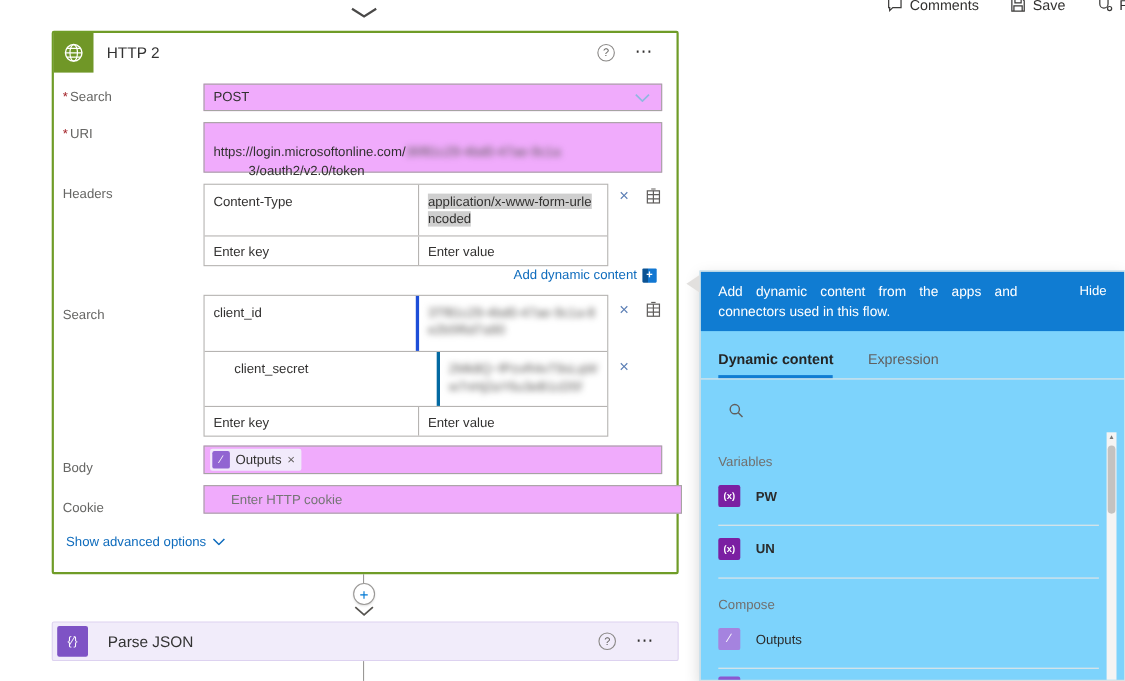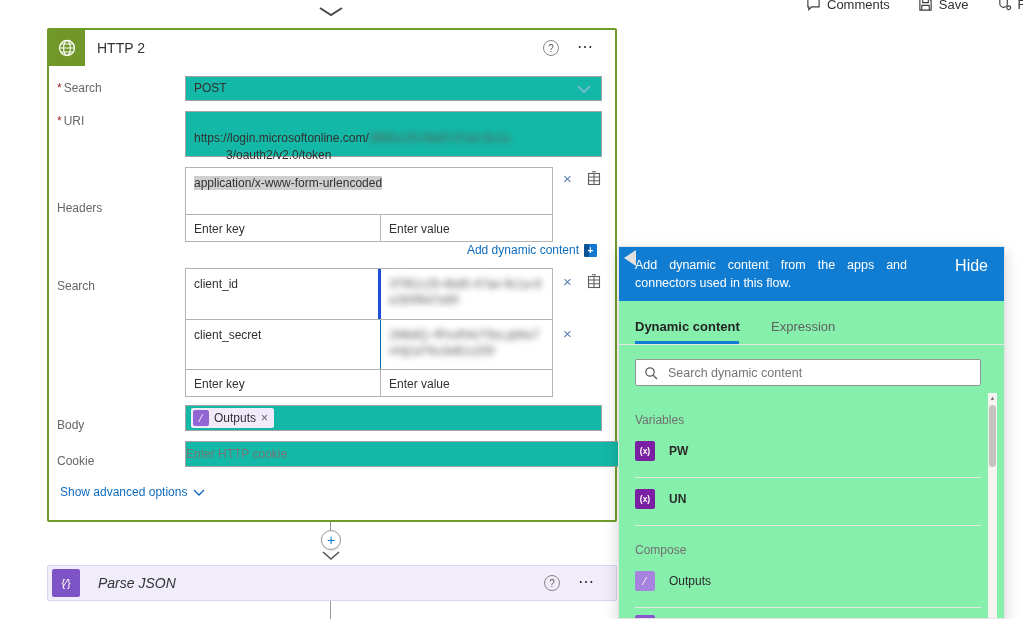--- a/index.html
+++ b/index.html
@@ -2,21 +2,21 @@
 <html><head>
 <meta charset="utf-8">
 <style>
   * { margin:0; padding:0; box-sizing:border-box; }
   html,body { background:#fff; font-family:"Liberation Sans", sans-serif; }
   #app { position:relative; width:1023px; height:619px; overflow:hidden; background:#fff; }
   .abs { position:absolute; }
   .flex { display:flex; align-items:center; }
   .lbl { font-size:12px; color:#666664; }
   .req { color:#a4262c; margin-right:2px; font-size:12px; }
-  .box { border:1px solid #a6a4a2; background:#14b8a6; font-size:12px; color:#323130; }
+  .box { border:1px solid #a6a4a2; background:#f0abfc; font-size:12px; color:#323130; }
   .ph { color:#a19f9d; }
   .blurred { filter:blur(3px); color:#5a5856; }
   .sel { background:#cfcfcf; }
   .icon-sq { display:flex; align-items:center; justify-content:center; color:#fff; border-radius:2px; flex:none; }
   .kv-cell { font-size:12px; color:#323130; padding:7px 8px; line-height:16px; word-break:break-all; overflow:hidden; }
   .tb-item { display:inline-flex; align-items:center; gap:6px; font-size:13px; color:#323130; cursor:pointer; white-space:nowrap; }
   .help-circle { width:16px; height:16px; border:1px solid #8a8886; border-radius:50%; color:#605e5c;
                  font-size:10px; display:flex; align-items:center; justify-content:center; }
   .ellipsis { font-size:16px; color:#323130; letter-spacing:1px; }
   .divider { background:#e8e6e4; height:1px; }
@@ -95,23 +95,26 @@
     </div>
     <div class="abs box" style="left:136px; top:81px; width:417px; height:46px; padding:18px 8px; line-height:17px;">
       <div>
         <span>https://login.microsoftonline.com/</span><span class="blurred">36f81c29-4bd0-47ae-9c1a</span>
       </div>
       <div style="margin-left:32px;">
         <span>3/oauth2/v2.0/token</span>
       </div>
     </div>
 
-    <div class="abs lbl" style="left:8px; top:139px;margin-top:32px;">Headers</div>
+    <div class="abs lbl" style="left:8px; top:139px;">Headers</div>
     <div class="abs" style="left:136px; top:137px; width:368px; border:1px solid #b6b4b2;">
       <div class="flex" style="height:46px; align-items:stretch;">
+        <div class="kv-cell" style="width:195px; border-right:1px solid #b6b4b2;">
+          <span>Content-Type</span>
+        </div>
         <div class="kv-cell" style="flex:1;">
           <span class="sel">application/x-www-form-urlencoded</span>
         </div>
       </div>
       <div class="flex" style="height:27px; border-top:1px solid #b6b4b2; align-items:stretch;">
         <div class="kv-cell ph" style="width:195px; border-right:1px solid #b6b4b2; padding-top:6px;">Enter key</div>
         <div class="kv-cell ph" style="flex:1; padding-top:6px;">Enter value</div>
       </div>
     </div>
     <div class="abs" style="left:514px; top:140px; font-size:15px; color:#5c7fb5; cursor:pointer;">
@@ -133,21 +136,21 @@
     <div class="abs" style="left:136px; top:238px; width:368px; border:1px solid #b6b4b2;">
       <div class="flex" style="height:50px; align-items:stretch;">
         <div class="kv-cell" style="width:195px; border-right:3px solid #1d4ed8;">
           <span>client_id</span>
         </div>
         <div class="kv-cell" style="flex:1;">
           <span class="blurred">3Tf81c29-4bd0-47ae-9c1a-8e2b5f6d7a90</span>
         </div>
       </div>
       <div class="flex" style="height:50px; border-top:1px solid #b6b4b2; align-items:stretch;">
-        <div class="kv-cell" style="width:195px; border-right:1px solid #0369a1;">
+        <div class="kv-cell" style="width:195px; border-right:3px solid #0369a1;margin-left:19px;">
           <span>client_secret</span>
         </div>
         <div class="kv-cell" style="flex:1;">
           <span class="blurred">2Mk8Q~fPzvR4xT9sLqWw7nHj2aY6u3eB1cD5f</span>
         </div>
       </div>
       <div class="flex" style="height:27px; border-top:1px solid #b6b4b2; align-items:stretch;">
         <div class="kv-cell ph" style="width:195px; border-right:1px solid #b6b4b2; padding-top:6px;">Enter key</div>
         <div class="kv-cell ph" style="flex:1; padding-top:6px;">Enter value</div>
       </div>
@@ -168,21 +171,21 @@
       <div class="abs flex" style="left:5px; top:2px; height:20px; background:#f1eafb; border-radius:2px; padding:0 6px 0 2px; gap:5px;">
         <span class="icon-sq" style="width:16px; height:16px; background:#9165d2; font-size:10px;">
           <span>⁄</span>
         </span>
         <span style="font-size:12px; color:#323130;">Outputs</span>
         <span style="font-size:12px; color:#605e5c; cursor:pointer;">×</span>
       </div>
     </div>
 
     <div class="abs lbl" style="left:8px; top:424px;">Cookie</div>
-    <input class="abs box" style="left: 136px; top: 411px; width: 435px; height: 26px; padding-left: 0; outline: none;" placeholder="Enter HTTP cookie">
+    <input class="abs box" style="left: 136px; top: 411px; width: 435px; height: 26px; padding-left: 24px; outline: none;" placeholder="Enter HTTP cookie">
 
     <div class="abs flex" style="left:11px; top:455px; gap:6px;text-align:right;">
       <span class="blue-link">Show advanced options</span>
       <svg width="12" height="7" viewBox="0 0 12 7">
           <polyline points="1,1 6,6 11,1" fill="none" stroke="#0f6cbd" stroke-width="1.4"></polyline>
         </svg>
     </div>
   </div>
 
   <div class="abs" style="left:330px; top:522px; width:1px; height:8px; background:#9a9896;"></div>
@@ -190,47 +193,46 @@
     <span style="color:#0078d4; font-size:14px; line-height:14px;">+</span>
   </div>
   <svg class="abs" style="left:322px; top:551px;" width="18" height="10" viewBox="0 0 18 10">
     <polyline points="1,1 9,8 17,1" fill="none" stroke="#55534f" stroke-width="1.6"></polyline>
   </svg>
 
   <div class="abs flex" style="left:47px; top:565px; width:570px; height:36px; background:#f1ecfa; border:1px solid #ddd2f0; border-radius:2px;">
     <span class="icon-sq" style="width:28px; height:28px; margin-left:4px; background:#7e53c5; font-size:11px;">
       <span>{⁄}</span>
     </span>
-    <span style="margin-left:18px; font-size:14px; color:#333;font-style:italic;">Parse JSON</span>
+    <span style="margin-left:18px; font-size:14px; color:#333;">Parse JSON</span>
     <div class="abs help-circle" style="left:496px; top:9px;">
       <span>?</span>
     </div>
     <div class="abs ellipsis" style="left:530px; top:6px;">
       <span>⋯</span>
     </div>
   </div>
   <div class="abs" style="left:330px; top:601px; width:1px; height:18px; background:#9a9896;"></div>
 
-  <div class="abs" style="left:618px; top:246px; width:387px; height:373px; background:#86efac; border:1px solid #e5e3e1; box-shadow:0 6px 14px rgba(0,0,0,.18); overflow:hidden;">
+  <div class="abs" style="left:636px; top:246px; width:387px; height:373px; background:#7dd3fc; border:1px solid #e5e3e1; box-shadow:0 6px 14px rgba(0,0,0,.18); overflow:hidden;">
 
     <div class="abs" style="left:0; top:0; width:385px; height:54px; background:#107cd2;">
       <div style="width:272px; margin:9px 0 0 16px; color:#fff; font-size:12.5px; line-height:18px; text-align:justify;">Add dynamic content from the apps and connectors used in this flow.</div>
-      <span class="abs" style="right:16px; top:10px; color:#fff; font-size:16px; cursor:pointer;">Hide</span>
+      <span class="abs" style="right:16px; top:10px; color:#fff; font-size:12px; cursor:pointer;">Hide</span>
     </div>
 
     <span class="abs" style="left:16px; top:72px; font-size:13px; font-weight:bold; color:#242424; cursor:pointer;">Dynamic content</span>
     <span class="abs" style="left:152px; top:72px; font-size:13px; color:#616060; cursor:pointer;">Expression</span>
     <div class="abs" style="left:16px; top:94px; width:104px; height:3px; background:#107cd2;"></div>
     <div class="abs divider" style="left:0; top:97px; width:385px;"></div>
 
     <svg class="abs" style="left:25px; top:119px; z-index:2;" width="14" height="14" viewBox="0 0 14 14">
       <circle cx="6" cy="6" r="4.2" fill="none" stroke="#605e5c" stroke-width="1.3"></circle>
       <line x1="9.2" y1="9.2" x2="13" y2="13" stroke="#605e5c" stroke-width="1.3"></line>
     </svg>
-    <input class="abs" style="left: 16px; top: 112px; width: 346px; height: 27px; border: 1px solid rgb(151, 149, 147); border-radius: 2px; padding-left: 32px; font-size: 12.5px; color: rgb(50, 49, 48); outline: none; font-family: &quot;Liberation Sans&quot;, sans-serif;" placeholder="Search dynamic content">
 
     <div class="abs sec-hdr" style="left:16px; top:166px;">Variables</div>
 
     <div class="abs flex" style="left:16px; top:194px; width:346px; gap:14px; cursor:pointer;">
       <span class="icon-sq" style="width:20px; height:20px; background:#7b1fa2; font-size:8.5px; font-weight:bold;">
         <span>(x)</span>
       </span>
       <span class="item-lbl" style="font-weight:bold;">PW</span>
     </div>
     <div class="abs divider" style="left:16px; top:230px; width:346px;"></div>

